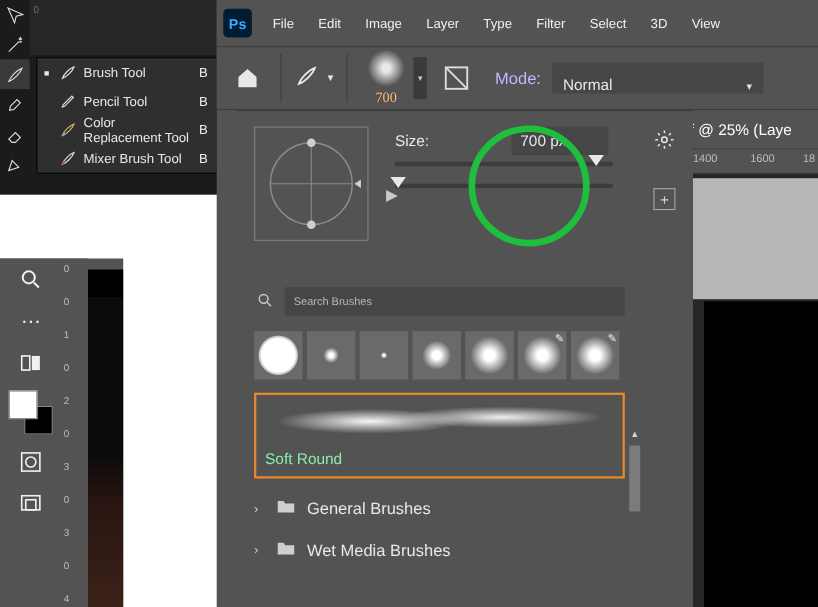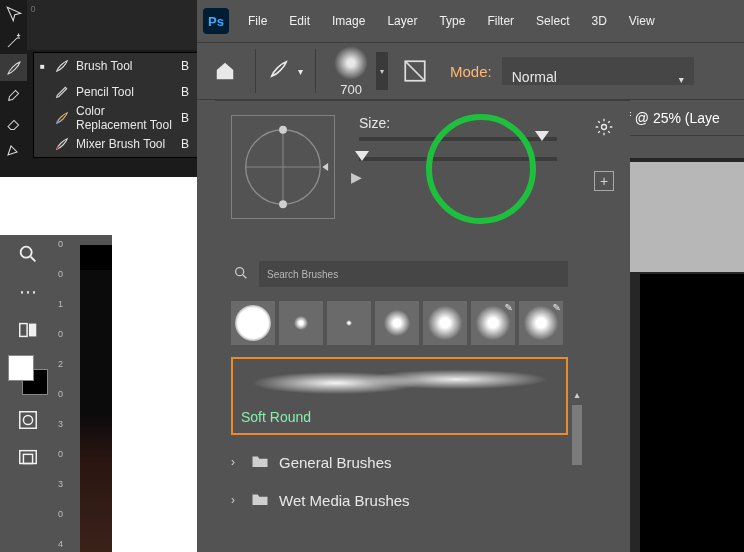--- a/index.html
+++ b/index.html
@@ -123,28 +123,28 @@
   }
   .ps .optbar .brushpick .ico { color: #e8e8e8; }
   .ps .optbar .brushpick .caret { color: #e8e8e8; font-size: 10px; }
   .ps .optbar .preview {
     display: flex; flex-direction: column; align-items: center; margin: 0 6px;
   }
   .ps .optbar .preview .blob {
     width: 34px; height: 34px; border-radius: 50%;
     background: radial-gradient(circle,#e8e8e8 0%,#e8e8e8 15%,rgba(232,232,232,0) 70%);
   }
-  .ps .optbar .preview .sz { color: #e5e5e5; font-size: 13px; margin-top: 2px; }
+  .ps .optbar .preview .sz { color: #fdba74; font-size: 13px; margin-top: 2px; font-family: Liberation Serif, serif; }
   .ps .optbar .previewwrap { position: relative; display: flex; align-items: center; gap: 2px;}
   .ps .optbar .smallcaret { width: 12px; height: 38px; background: #3a3a3a; color: #ccc; font-size: 8px; display:flex;align-items:center;justify-content:center;}
   .ps .optbar .toggle {
     width: 34px; height: 34px; display: flex; align-items: center; justify-content: center;
     color: #ddd; margin: 0 6px;
   }
-  .ps .optbar .modelbl { color: #fdba74; font-size: 15px; margin-left: 8px; margin-right: 6px; }
+  .ps .optbar .modelbl { color: #c4b5fd; font-size: 15px; margin-left: 8px; margin-right: 6px; }
   .ps .optbar .modesel {
     width: 192px; height: 28px; background: #464646;
     display: flex; align-items: flex-end; justify-content: space-between;
     padding: 0 10px; color: #e8e8e8; font-size: 14px;
   }
   .ps .optbar .modesel .dd { font-size: 10px; color: #ddd; }
 
   .ps .doctab {
     position: absolute; left: 415px; top: 100px; right: 0; height: 36px;
     background: #535353; display: flex; align-items: center;
@@ -467,20 +467,25 @@
     <div class="modesel">
       <span>Normal</span>
       <span class="dd">▾</span>
     </div>
   </div>
 
   <div class="doctab">
     <span>tif @ 25% (Laye</span>
   </div>
 
+  <div class="rulerH">
+    <span class="tick" style="left:18px">1400</span>
+    <span class="tick" style="left:70px">1600</span>
+    <span class="tick" style="left:118px">18</span>
+  </div>
 
   <div class="canvasbg">
     <div class="pastegray"></div>
     <div class="black"></div>
   </div>
 </div>
 
 <div class="brushpop">
 
   <div class="gear">
@@ -502,20 +507,21 @@
           <circle cx="52" cy="90" r="4" fill="#cfcfcf"></circle>
           <path d="M92 52l6-4v8z" fill="#cfcfcf"></path>
         </svg>
       </div>
       <span class="playtri">▶</span>
     </div>
 
     <div class="sliders">
       <div class="row">
         <span class="lbl">Size:</span>
+        <span class="valbox">700 px</span>
       </div>
       <div class="track">
         <div class="thumb" style="left:176px"></div>
       </div>
       <div class="track">
         <div class="thumb" style="left:-4px"></div>
       </div>
     </div>
   </div>
 

